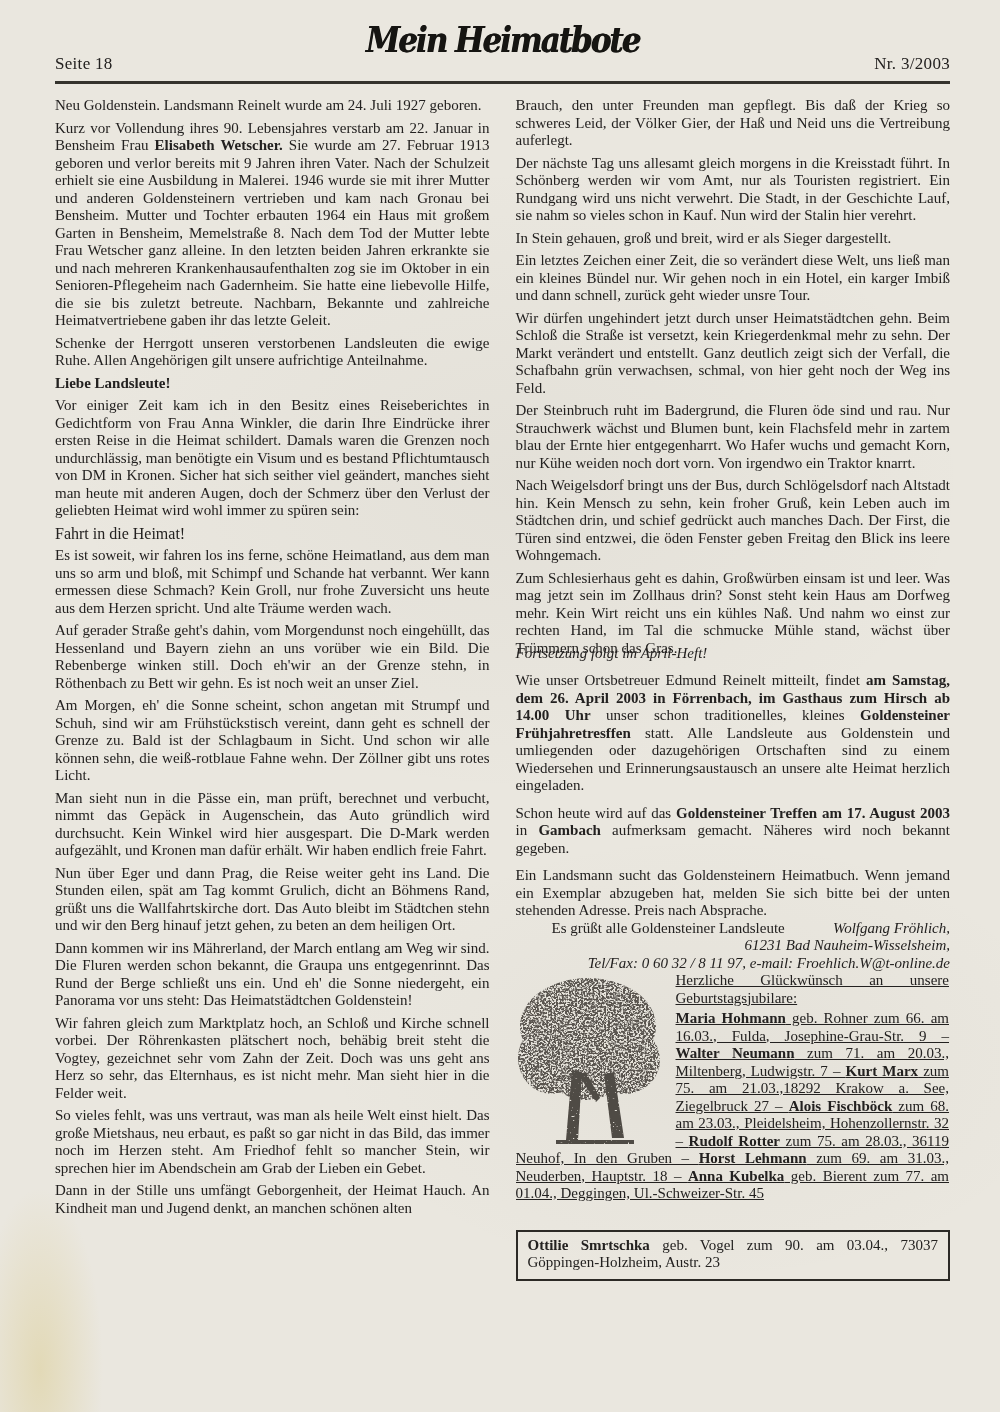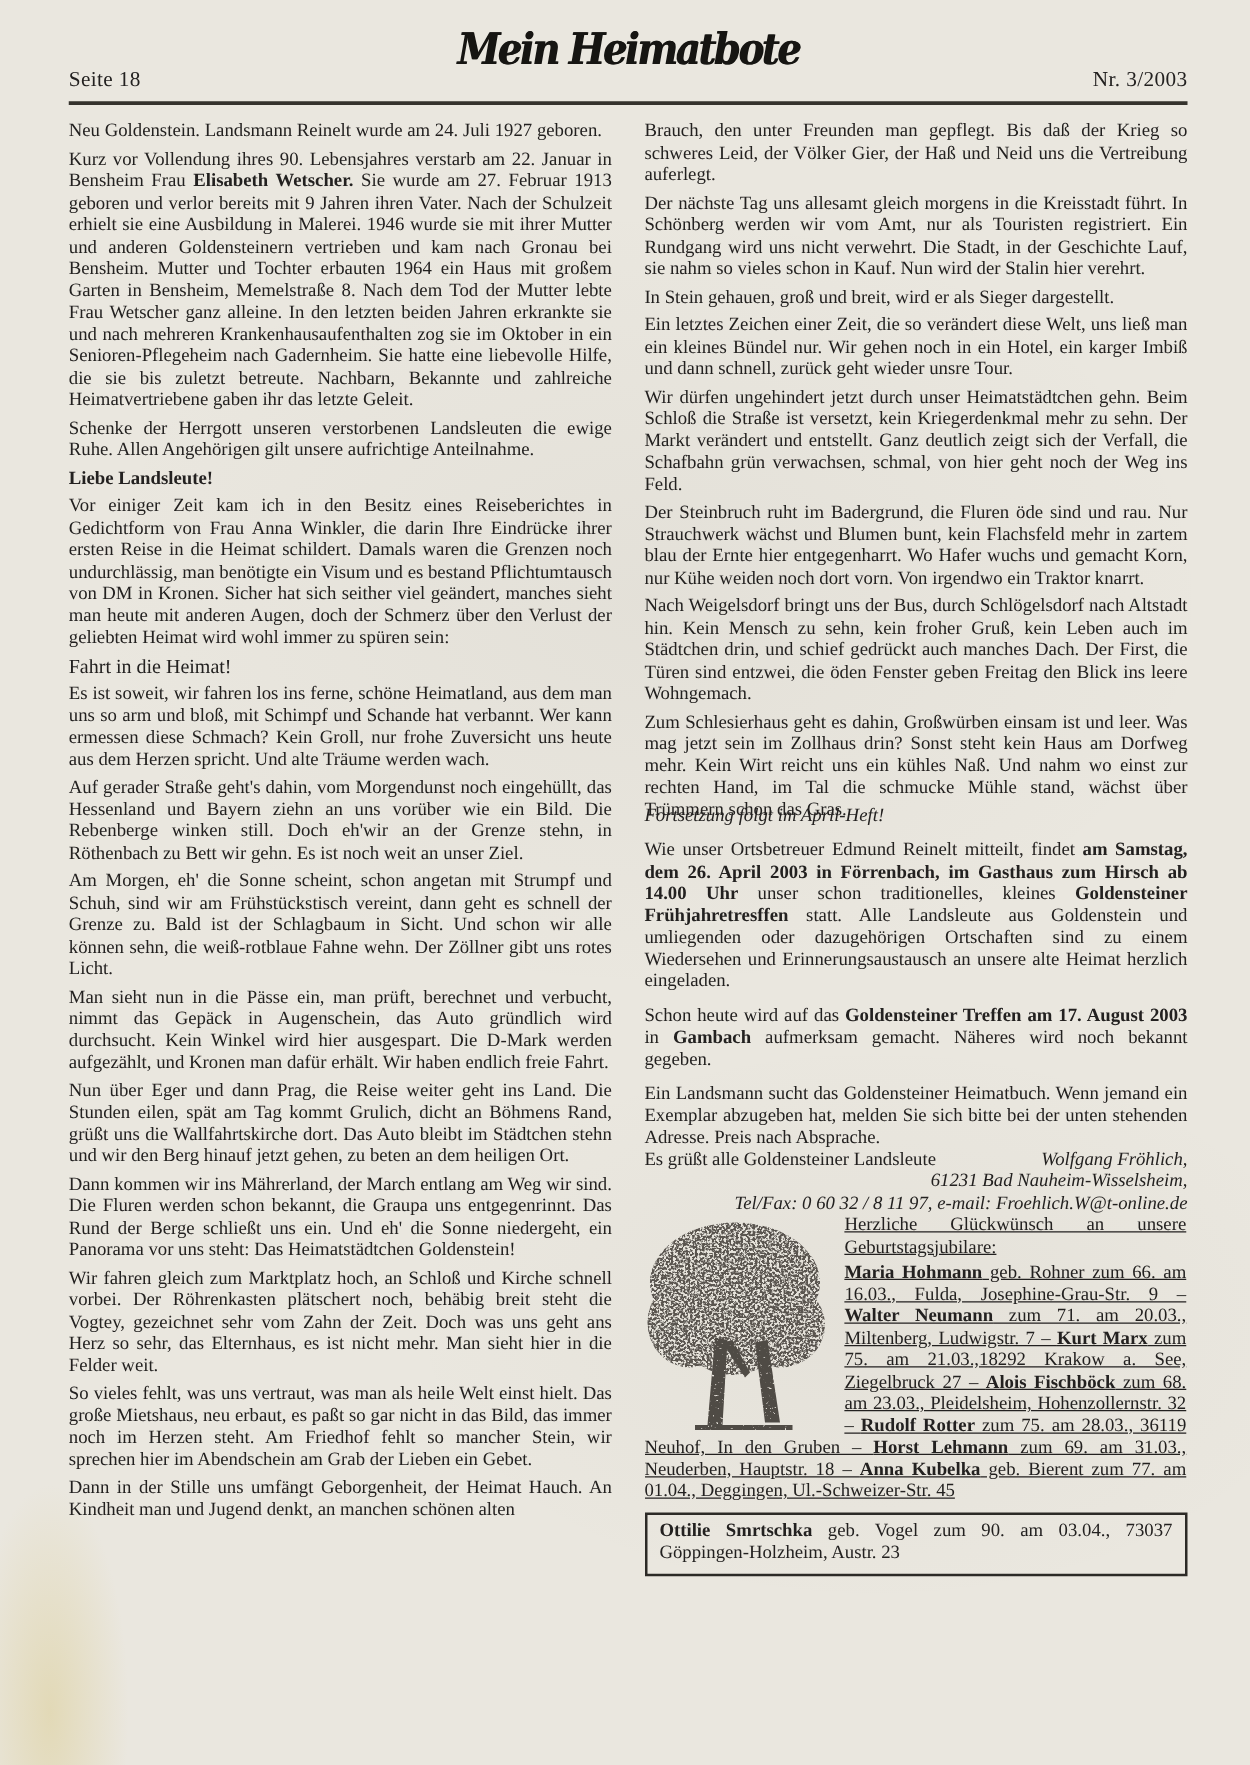--- a/index.html
+++ b/index.html
@@ -29,29 +29,29 @@
   
   .columns{display:flex;gap:26px;margin-top:13px;}
   .col{width:435px;font-size:15px;line-height:17.5px;text-align:justify;text-justify:inter-word;hyphens:auto;}
   .col p{margin:0 0 5px 0;}
   b{font-weight:bold;}
   .subhead{font-weight:bold;margin:3px 0 1px 0;}
   .poemhead{font-weight:normal;text-align:left;font-size:16px;margin:6px 0 6px 0;}
   .cont-note{text-align:left;font-style:italic;margin:-17.5px 0 10px 0;}
   .gap-lg{margin-top:10px !important;}
   
-  .sig-row{display:flex;justify-content:space-between;}
+  .sig-row{display:flex;justify-content:space-between;margin-left:36px;}
   .sig-name,.sig-addr,.sig-contact{font-style:italic;text-align:right;}
   
   .gm-head{font-weight:bold;text-align:center;font-size:15.5px;letter-spacing:.4px;margin:14px 0 4px 0;}
   .tree{float:left;margin:2px 12px 2px 0;}
   .gm-section{overflow:hidden;} 
   .gm-section p{margin:0 1px 3px 0;text-decoration:underline;}
   
-  .birthday-box{border:2px solid #2c2a26;padding:5px 10px 7px 10px;margin-top:4px;}
+  .birthday-box{border:2px solid #2c2a26;padding:5px 10px 7px 10px;margin-top:24px;}
   .birthday-box p{margin:0;}
 </style>
 </head>
 <body>
 
 <div class="sheet">
 
   <div class="header">
     <span class="page-label">Seite 18</span>
     <span class="masthead">Mein Heimatbote</span>
@@ -84,21 +84,21 @@
       <p><span>Der nächste Tag uns allesamt gleich morgens in die Kreisstadt führt. In Schönberg werden wir vom Amt, nur als Touristen registriert. Ein Rundgang wird uns nicht verwehrt. Die Stadt, in der Geschichte Lauf, sie nahm so vieles schon in Kauf. Nun wird der Stalin hier verehrt.</span></p>
       <p><span>In Stein gehauen, groß und breit, wird er als Sieger dargestellt.</span></p>
       <p><span>Ein letztes Zeichen einer Zeit, die so verändert diese Welt, uns ließ man ein kleines Bündel nur. Wir gehen noch in ein Hotel, ein karger Imbiß und dann schnell, zurück geht wieder unsre Tour.</span></p>
       <p><span>Wir dürfen ungehindert jetzt durch unser Heimatstädtchen gehn. Beim Schloß die Straße ist versetzt, kein Kriegerdenkmal mehr zu sehn. Der Markt verändert und entstellt. Ganz deutlich zeigt sich der Verfall, die Schafbahn grün verwachsen, schmal, von hier geht noch der Weg ins Feld.</span></p>
       <p><span>Der Steinbruch ruht im Badergrund, die Fluren öde sind und rau. Nur Strauchwerk wächst und Blumen bunt, kein Flachsfeld mehr in zartem blau der Ernte hier entgegenharrt. Wo Hafer wuchs und gemacht Korn, nur Kühe weiden noch dort vorn. Von irgendwo ein Traktor knarrt.</span></p>
       <p><span>Nach Weigelsdorf bringt uns der Bus, durch Schlögelsdorf nach Altstadt hin. Kein Mensch zu sehn, kein froher Gruß, kein Leben auch im Städtchen drin, und schief gedrückt auch manches Dach. Der First, die Türen sind entzwei, die öden Fenster geben Freitag den Blick ins leere Wohngemach.</span></p>
       <p><span>Zum Schlesierhaus geht es dahin, Großwürben einsam ist und leer. Was mag jetzt sein im Zollhaus drin? Sonst steht kein Haus am Dorfweg mehr. Kein Wirt reicht uns ein kühles Naß. Und nahm wo einst zur rechten Hand, im Tal die schmucke Mühle stand, wächst über Trümmern schon das Gras.</span></p>
       <div class="cont-note">Fortsetzung folgt im April-Heft!</div>
       <p class="gap-lg"><span>Wie unser Ortsbetreuer Edmund Reinelt mitteilt, findet </span><b>am Samstag, dem 26. April 2003 in Förrenbach, im Gasthaus zum Hirsch ab 14.00 Uhr</b><span> unser schon traditionelles, kleines </span><b>Goldensteiner Frühjahretresffen</b><span> statt. Alle Landsleute aus Goldenstein und umliegenden oder dazugehörigen Ortschaften sind zu einem Wiedersehen und Erinnerungsaustausch an unsere alte Heimat herzlich eingeladen.</span></p>
       <p class="gap-lg"><span>Schon heute wird auf das </span><b>Goldensteiner Treffen am 17. August 2003</b><span> in </span><b>Gambach</b><span> aufmerksam gemacht. Näheres wird noch bekannt gegeben.</span></p>
-      <p class="gap-lg" style="margin-bottom:0;"><span>Ein Landsmann sucht das Goldensteiner Heimatbuch. Wenn jemand ein Exemplar abzugeben hat, melden Sie sich bitte bei der unten stehenden Adresse. Preis nach Absprache.</span></p>
+      <p class="gap-lg" style="margin-bottom:0;"><span>Ein Landsmann sucht das Goldensteinern Heimatbuch. Wenn jemand ein Exemplar abzugeben hat, melden Sie sich bitte bei der unten stehenden Adresse. Preis nach Absprache.</span></p>
 
       <div class="sig-row">
         <span>Es grüßt alle Goldensteiner Landsleute</span>
         <span class="sig-name">Wolfgang Fröhlich,</span>
       </div>
       <div class="sig-addr">61231 Bad Nauheim-Wisselsheim,</div>
       <div class="sig-contact">Tel/Fax: 0 60 32 / 8 11 97, e-mail: Froehlich.W@t-online.de</div>
 
 
       <div class="gm-section">

